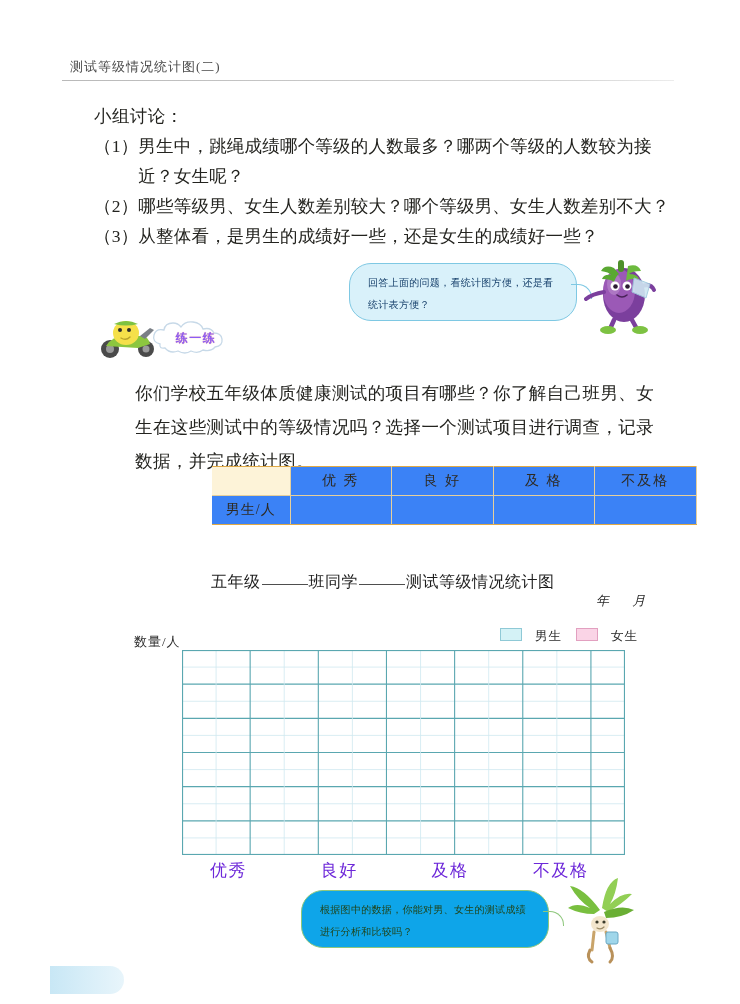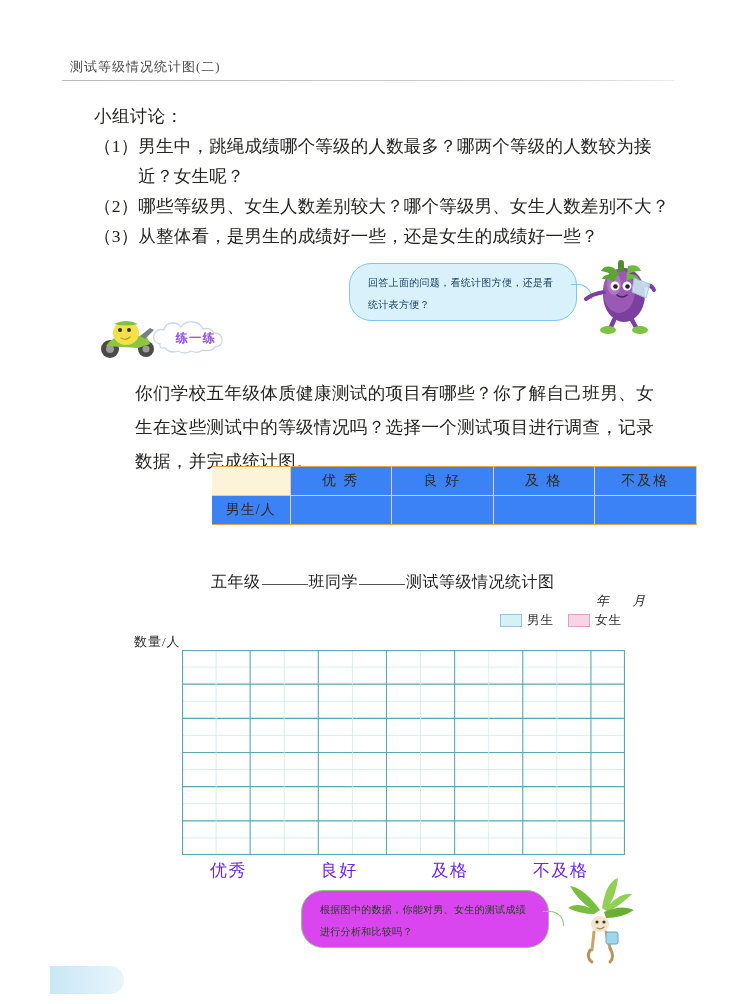--- a/index.html
+++ b/index.html
@@ -89,21 +89,21 @@
     border-right: 1.6px solid #7ec8e3;
     border-radius: 0 14px 0 0;
     background: transparent;
   }
   #bubble-bottom {
     left: 301px;
     top: 890px;
     width: 248px;
     height: 58px;
     border: 1.6px solid #8ec77c;
-    background: #d946ef;
+    background: #0ea5e9;
     color: #20441a;
   }
   #bubble-bottom .tail {
     position: absolute;
     right: -16px;
     top: 20px;
     width: 20px;
     height: 14px;
     border-top: 1.6px solid #8ec77c;
     border-right: 1.6px solid #8ec77c;
@@ -237,21 +237,21 @@
 
   
   #chart-legend {
     position: absolute;
     left: 500px;
     top: 612px;
     display: flex;
     gap: 14px;
     align-items: center;
   }
-  .legend-item { display: flex; align-items: center; gap: 5px; }
+  .legend-item { display: flex; gap: 13px; margin-top: 16px; }
   .legend-swatch {
     width: 22px;
     height: 13px;
     border: 1px solid #9fbfcf;
     box-sizing: border-box;
     display: inline-block;
   }
   .legend-swatch.boys { background: #d4f2f6; border-color: #8fc9d6; }
   .legend-swatch.girls { background: #fad4e6; border-color: #e2a0c0; }
   .legend-text { font-size: 12.5px; letter-spacing: 1px; color: #2a2a2a; }

